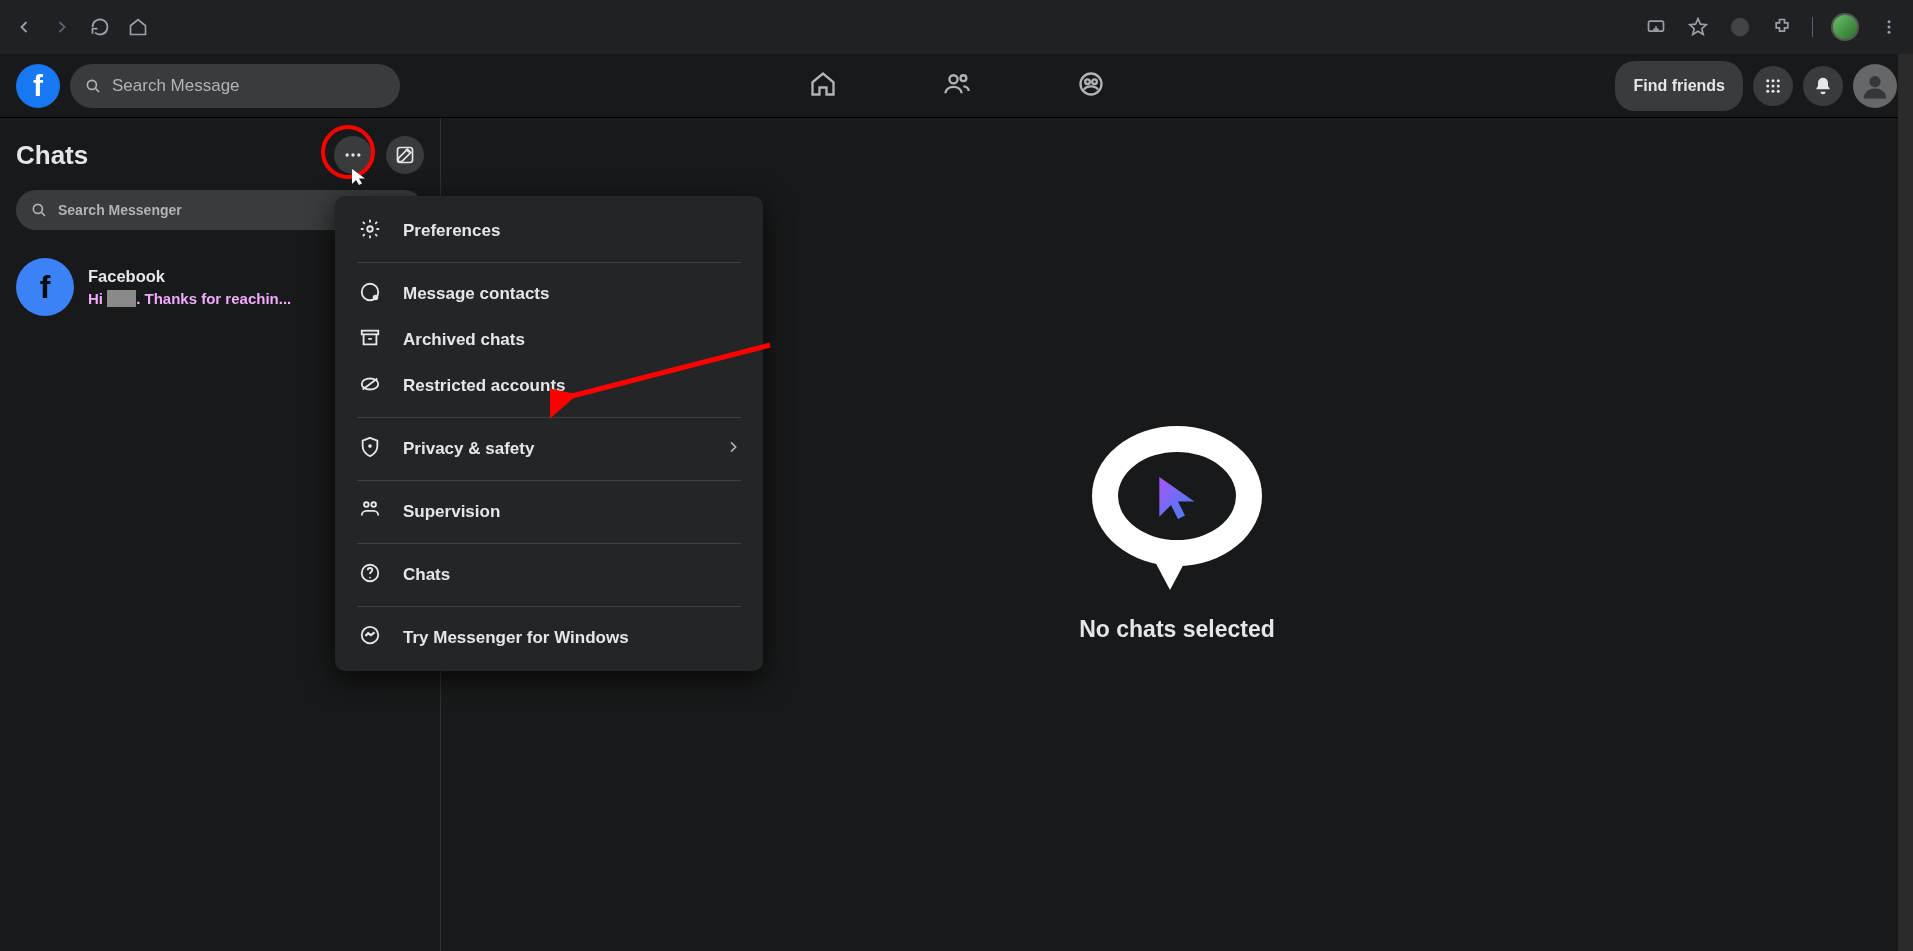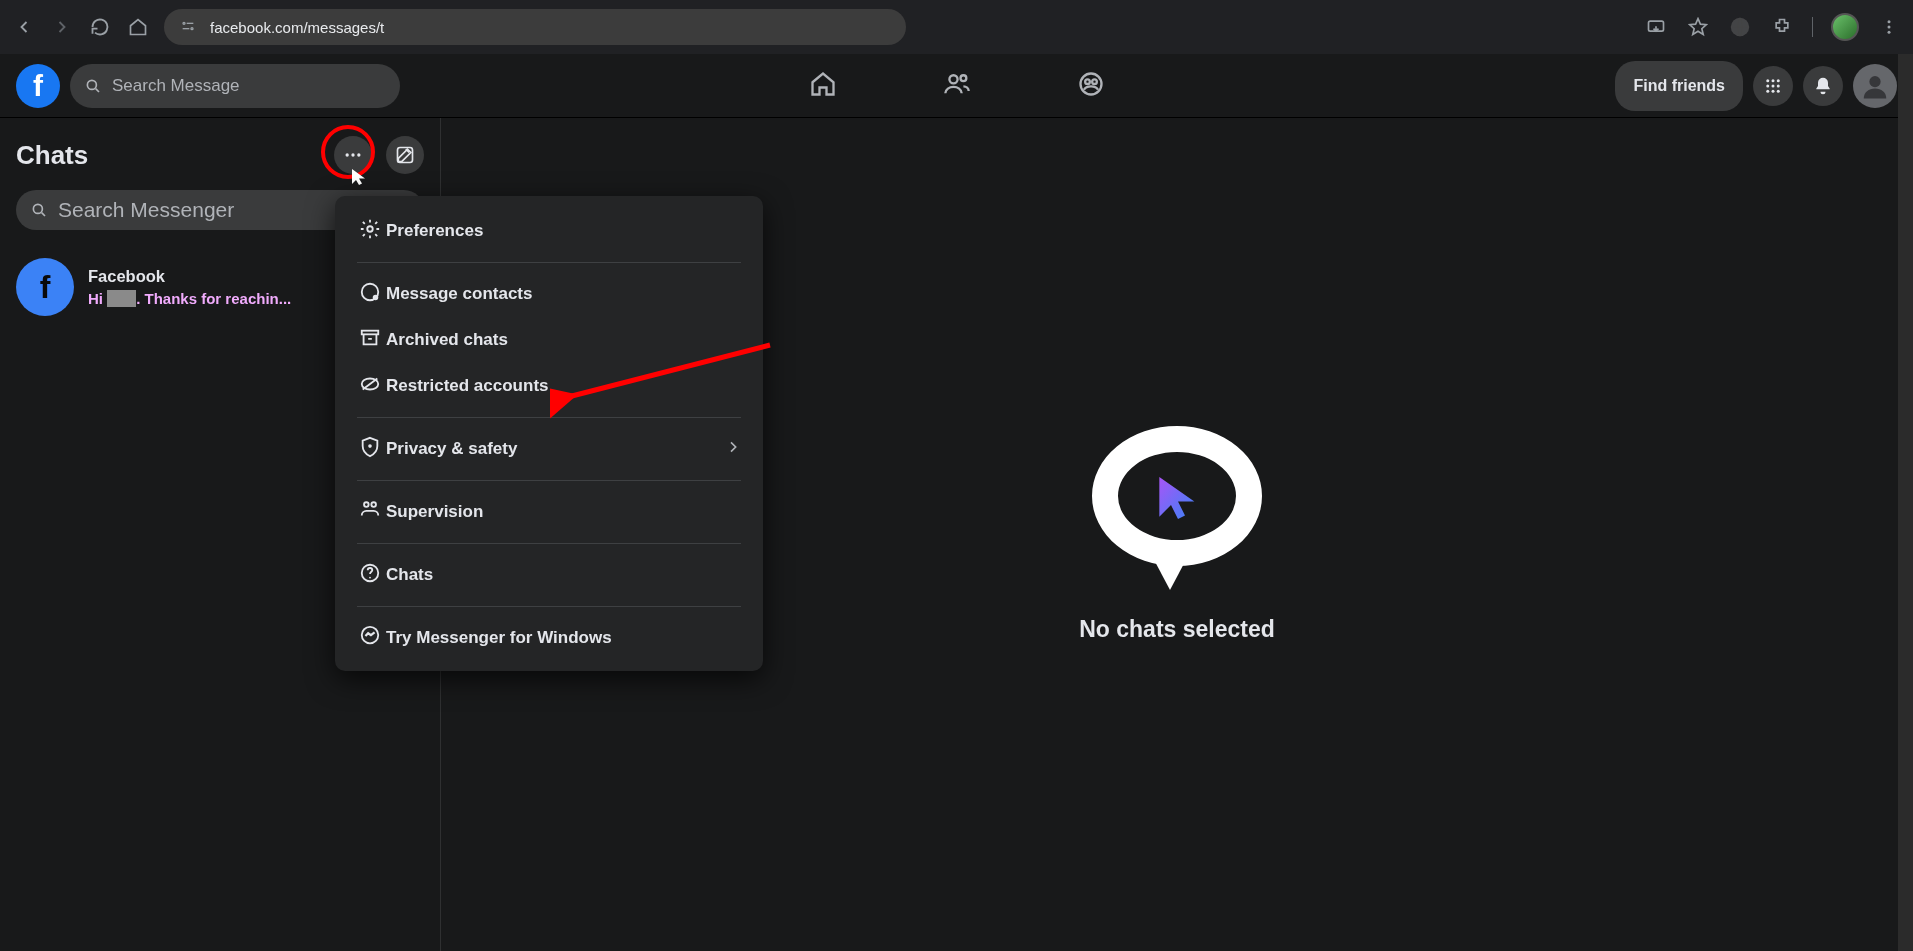--- a/index.html
+++ b/index.html
@@ -29,33 +29,33 @@
 
   
   .content { position:relative; display:flex; height:calc(100% - 118px); background:#18191a; }
   .sidebar { width:440px; background:#18191a; padding:18px 16px 0; }
   .sb-head { display:flex; align-items:center; justify-content:space-between; }
   .sb-title { font-size:26px; font-weight:800; color:#e4e6eb; }
   .sb-icons { display:flex; gap:14px; align-items:center; position:relative; }
   .red-ring { position:absolute; width:54px; height:54px; border:4px solid #ff0000; border-radius:50%; top:-11px; left:-13px; pointer-events:none; }
   .cursor-tri { position:absolute; top:32px; left:17px; color:#fff; font-size:18px; pointer-events:none; }
   .sb-circ { width:38px; height:38px; border-radius:50%; background:#3a3b3c; display:flex; align-items:center; justify-content:center; color:#e4e6eb; }
-  .sb-search { margin-top:16px; height:40px; background:#3a3b3c; border-radius:20px; display:flex; align-items:center; padding:8px 14px; gap:10px; color:#b0b3b8; font-size:21px; }
+  .sb-search { margin-top:16px; height:40px; background:#3a3b3c; border-radius:20px; display:flex; align-items:center; padding:8px 14px; gap:10px; color:#b0b3b8; font-size:14px;font-weight:bold; }
   .chat-item { margin-top:28px; display:flex; gap:14px; align-items:center; }
   .chat-av { width:58px; height:58px; border-radius:50%; background:#3b82f6; display:flex; align-items:center; justify-content:center; font-weight:900; font-size:32px; color:#0a0a0a; }
   .chat-name { font-size:16.5px; font-weight:700; color:#e4e6eb; }
   .chat-preview { font-size:15px; font-weight:700; color:#f0abfc; margin-top:4px; white-space:nowrap; overflow:hidden; text-overflow:ellipsis; max-width:260px; }
   .chat-preview .blur { background:#8a8a8a; color:transparent; padding:0 2px; }
 
   .main { flex:1; display:flex; align-items:center; justify-content:center; flex-direction:column; gap:30px; border-left:1px solid #2f3031; }
   .empty-title { font-size:23px; font-weight:800; color:#e4e6eb; }
 
   
   .menu { position:absolute; left:335px; top:78px; width:428px; background:#242526; border-radius:10px; box-shadow:0 8px 28px rgba(0,0,0,.7); padding:12px 0 10px; z-index:5; }
-  .menu-item { height:46px; display:flex; align-items:center; gap:3px; padding:0 22px; color:#e4e6eb; font-size:17px; font-weight:600; }
+  .menu-item { height:46px; display:flex; align-items:center; gap:20px; padding:0 22px; color:#e4e6eb; font-size:17px; font-weight:600; }
   .menu-icon { width:26px; text-align:center; font-size:18px; }
   .menu hr { border:0; border-top:1px solid #3e4042; margin:8px 22px; }
   .menu-item .chev { margin-left:auto; color:#b0b3b8; }
 
   
   .red-arrow { position:absolute; left:550px; top:223px; pointer-events:none; z-index:6; }
 
   
   .bubble-wrap { width:170px; height:160px; position:relative; }
   .bubble { width:170px; height:140px; border-radius:50%; border:26px solid #fff; position:relative; }
@@ -80,31 +80,20 @@
   </div>
   <div class="bb-icon">
     <svg width="20" height="20" viewBox="0 0 24 24" fill="none" stroke="currentColor" stroke-width="2.2">
         <path d="M3 12a9 9 0 1 1 3 6.7M3 20v-6h6"></path>
       </svg>
   </div>
   <div class="bb-icon">
     <svg width="20" height="20" viewBox="0 0 24 24" fill="none" stroke="currentColor" stroke-width="2">
         <path d="M3 10.5L12 3l9 7.5V21H3z"></path>
       </svg>
-  </div>
-  <div class="addr">
-    <span class="lock">
-      <svg width="16" height="16" viewBox="0 0 24 24" fill="none" stroke="currentColor" stroke-width="2">
-          <circle cx="6" cy="8" r="1.5"></circle>
-          <path d="M10 8h10"></path>
-          <circle cx="18" cy="16" r="1.5"></circle>
-          <path d="M4 16h10"></path>
-        </svg>
-    </span>
-    <span>facebook.com/messages/t</span>
   </div>
   <div class="bb-spacer"></div>
   <div class="bb-right">
     <div class="bb-icon">
       <svg width="20" height="20" viewBox="0 0 24 24" fill="none" stroke="currentColor" stroke-width="2">
           <rect x="3" y="5" width="18" height="12" rx="2"></rect>
           <path d="M12 11v6m-3-3l3 3 3-3"></path>
         </svg>
     </div>
     <div class="bb-icon">

